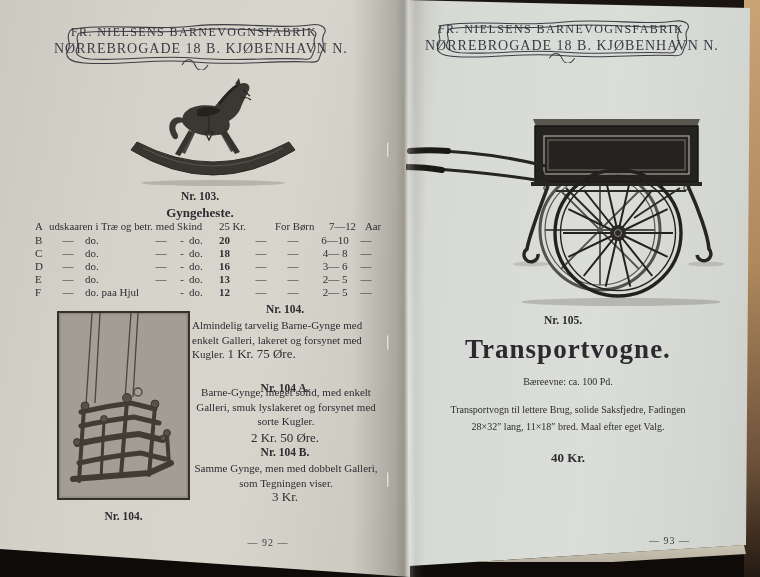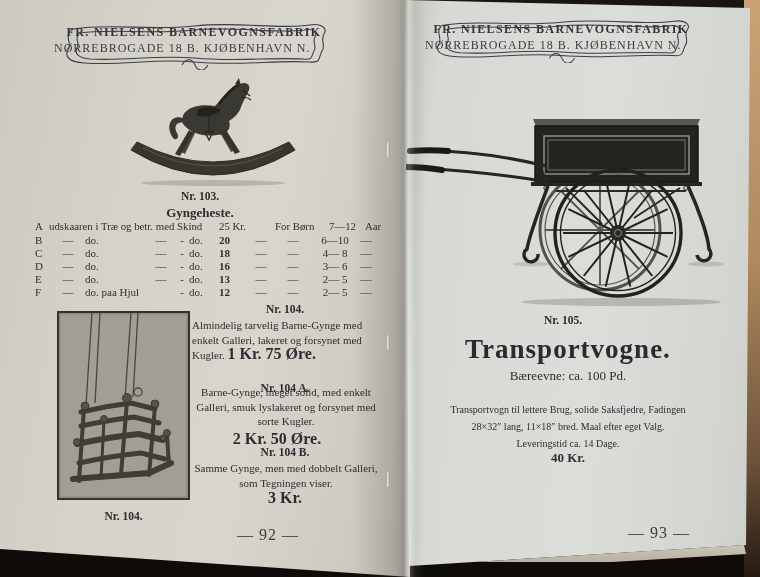--- a/index.html
+++ b/index.html
@@ -36,30 +36,30 @@
     background:linear-gradient(90deg,rgba(60,55,48,0) 0%,rgba(60,55,48,0.22) 58%,rgba(40,36,30,0.30) 70%,rgba(255,255,255,0.25) 76%,rgba(120,115,105,0.12) 86%,rgba(120,115,105,0) 100%);
   }
   .staple{position:absolute; left:387px; width:3px; height:15px;
     background:linear-gradient(90deg,#efeee8,#9d9a90); border-radius:2px;}
   .abs{position:absolute;}
   .ctr{text-align:center;}
   
   .orn{position:absolute;}
   .orn svg{position:absolute; left:0; top:0; width:100%; height:100%;}
   .orn .h1{position:absolute; left:0; right:0; top:9px; text-align:center;
-    font-weight:bold; font-size:12px; letter-spacing:1.4px; color:#33343c; white-space:nowrap;}
-  .orn .h2{position:absolute; left:0; right:0; top:25px; text-align:left;
-    font-size:12px; letter-spacing:1px; color:#3a3b43; white-space:nowrap;}
+    font-weight:normal; font-size:12px; letter-spacing:1.4px; color:#33343c; white-space:nowrap;}
+  .orn .h2{position:absolute; left:0; right:0; top:25px; text-align:center;
+    font-size:14px; letter-spacing:1px; color:#3a3b43; white-space:nowrap;}
   
   .cap{font-weight:bold; font-size:11.5px; color:#2c2c31;}
   .subtitle{font-weight:bold; font-size:13px;}
   .body-p{font-size:11px; line-height:14.5px;}
-  .price-line{font-weight:bold; font-size:16px;}
+  .price-line{font-weight:normal; font-size:13px;}
   .big-title{font-weight:bold; font-size:27px; letter-spacing:1px; color:#2a2a30;}
-  .pgnum{font-size:16px; color:#3c3c42; letter-spacing:1px;}
+  .pgnum{font-size:10px; color:#3c3c42; letter-spacing:1px;margin-top:11px;}
   
   .htable{position:absolute; left:35px; top:220px; width:346px; font-size:11px; color:#2e2e33;}
   .row-a{position:relative; height:14px; font-size:10.8px; white-space:nowrap;}
   .row-a span{position:absolute; top:0;}
   .grid-row{display:grid; grid-template-columns:16px 34px 62px 28px 14px 30px 30px 24px 40px 44px 18px;
     height:13px; align-items:baseline; white-space:nowrap;}
   .grid-row .c{text-align:center;}
   .grid-row .b{font-weight:bold;}
   
   .fig-swing{position:absolute; left:57px; top:311px; width:133px; height:189px;
@@ -238,21 +238,21 @@
     <div class="abs ctr cap" style="left:57px; top:510px; width:133px;">Nr. 104.</div>
 
     <div class="abs ctr cap" style="left:192px; top:303px; width:186px;">Nr. 104.</div>
     <div class="abs body-p" style="left:192px; top:318px; width:188px;">
       <span>Almindelig tarvelig Barne-Gynge med enkelt Galleri, lakeret og forsynet med Kugler.</span>
       <span class="price-line">1 Kr. 75 Øre.</span>
     </div>
 
     <div class="abs ctr cap" style="left:192px; top:382px; width:186px;">Nr. 104 A.</div>
     <div class="abs body-p ctr" style="left:192px; top:385px; width:188px;">Barne-Gynge, meget solid, med enkelt Galleri, smuk lyslakeret og forsynet med sorte Kugler.</div>
-    <div class="abs ctr price-line" style="left:184px; top:430px; width:186px;">2 Kr. 50 Øre.</div>
+    <div class="abs ctr price-line" style="left:192px; top:430px; width:186px;">2 Kr. 50 Øre.</div>
 
     <div class="abs ctr cap" style="left:192px; top:446px; width:186px;">Nr. 104 B.</div>
     <div class="abs body-p ctr" style="left:192px; top:461px; width:188px;">Samme Gynge, men med dobbelt Galleri, som Tegningen viser.</div>
     <div class="abs ctr price-line" style="left:192px; top:489px; width:186px;">3 Kr.</div>
 
     <div class="abs ctr pgnum" style="left:168px; top:526px; width:200px;">— 92 —</div>
   </div>
 
   <div class="page page-right">
     <div class="sheet-inner">
@@ -313,26 +313,25 @@
         <path d="M14,55 C28,54 40,54 52,55" fill="none" stroke="#1a1914" stroke-width="6" stroke-linecap="round"></path>
         <path d="M7,71 C60,74 106,78 152,86" fill="none" stroke="#26251f" stroke-width="3"></path>
         <path d="M7,71 C22,71 34,72 46,74" fill="none" stroke="#1a1914" stroke-width="6" stroke-linecap="round"></path>
         <path d="M142,66 L150,84" stroke="#26251f" stroke-width="2.5"></path>
       </svg>
 
       <div class="abs ctr cap" style="left:423px; top:314px; width:280px;">Nr. 105.</div>
 
       <div class="abs ctr big-title" style="left:428px; top:334px; width:280px;">Transportvogne.</div>
 
-      <div class="abs ctr" style="left:428px; top:368px; width:280px; font-size:13px;">Bæreevne: ca. 100 Pd.</div>
+      <div class="abs ctr" style="left:428px; top:376px; width:280px; font-size:10px;">Bæreevne: ca. 100 Pd.</div>
 
       <div class="abs ctr" style="left:408px; top:401px; width:320px; font-size:10px; line-height:17px;">
         <div>Transportvogn til lettere Brug, solide Saksfjedre, Fadingen</div>
         <div>28×32″ lang, 11×18″ bred.  Maal efter eget Valg.</div>
-        <div>Leveringstid ca. 14 Dage.</div>
       </div>
 
       <div class="abs ctr" style="left:428px; top:450px; width:280px; font-weight:bold; font-size:13px;">40 Kr.</div>
 
       <div class="abs ctr pgnum" style="left:490px; top:524px; width:200px;text-align:right;">— 93 —</div>
     </div>
   </div>
 
   <div class="underpage"></div>
   <div class="spine-shadow"></div>

